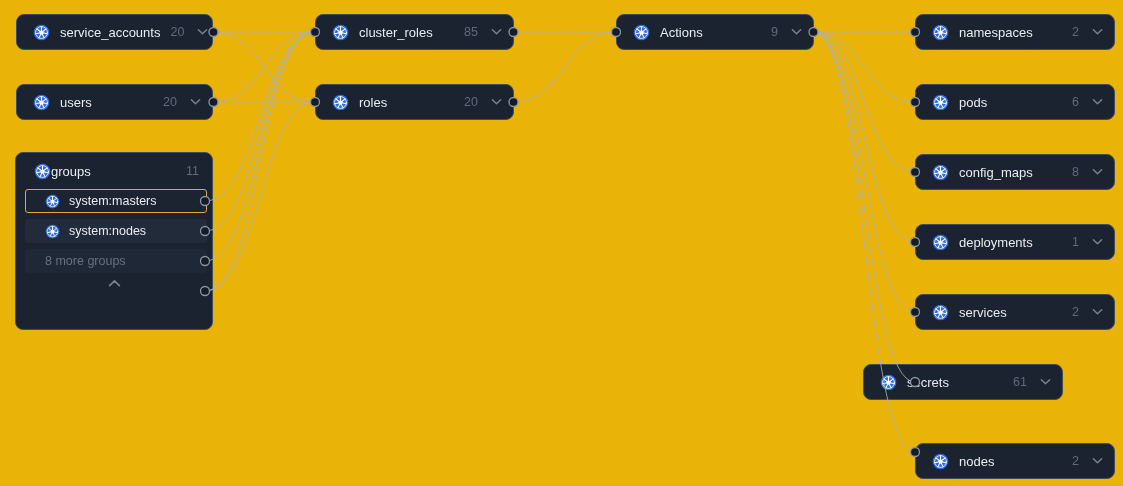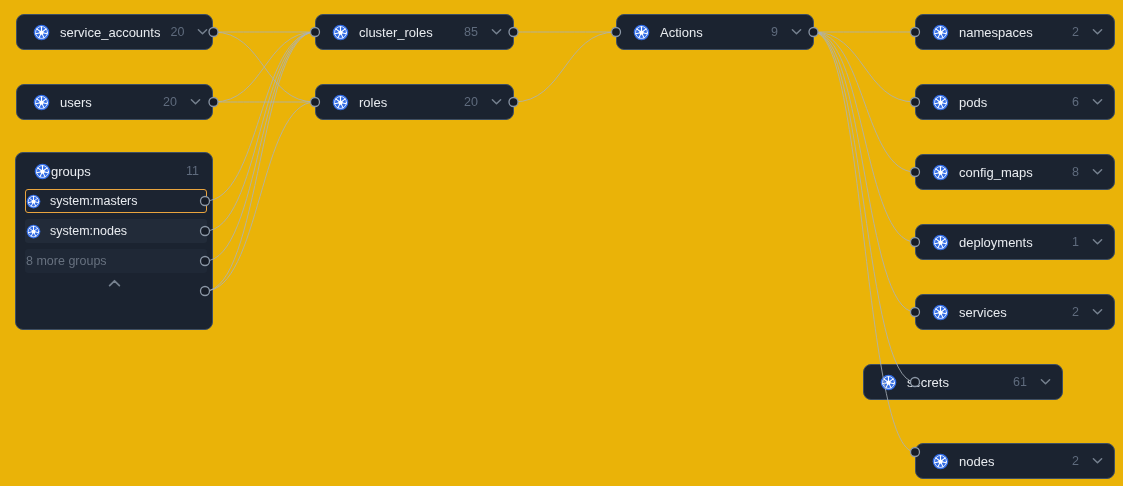--- a/index.html
+++ b/index.html
@@ -31,21 +31,21 @@
   .panel-header {
     height:36px; display:flex; align-items:center; 
     padding:0 13px 0 18px;
   }
   .panel-header .label { color:#e8ebef; font-size:13px; }
   .panel-header .count { margin-left:auto; color:#5f6b7d; font-size:12.5px; }
   .rows { margin:0 5px 0 9px; display:flex; flex-direction:column; gap:6px; }
   .row {
     height:24px; box-sizing:border-box; border-radius:3px;
     background:#222b39; border:1px solid transparent;
-    display:flex; align-items:center; gap:9px; padding:0 0;
+    display:flex; align-items:center; gap:9px; padding:0 19px;
   }
   .row .label { color:#e8ebef; font-size:12.5px; white-space:nowrap; }
   .row.selected { border-color:var(--sel, #e9a43e); background:#1c2431; }
   .row.more { background:#1f2836; }
   .row.more .label { color:#67717f; }
   .panel-footer { display:flex; justify-content:center; margin-top:6px; }
   .chev-up { width:13px; height:9px; display:inline-flex; }
   .chev-up svg { width:100%; height:100%; }
 
   svg.wires { position:absolute; left:0; top:0; pointer-events:none; }

